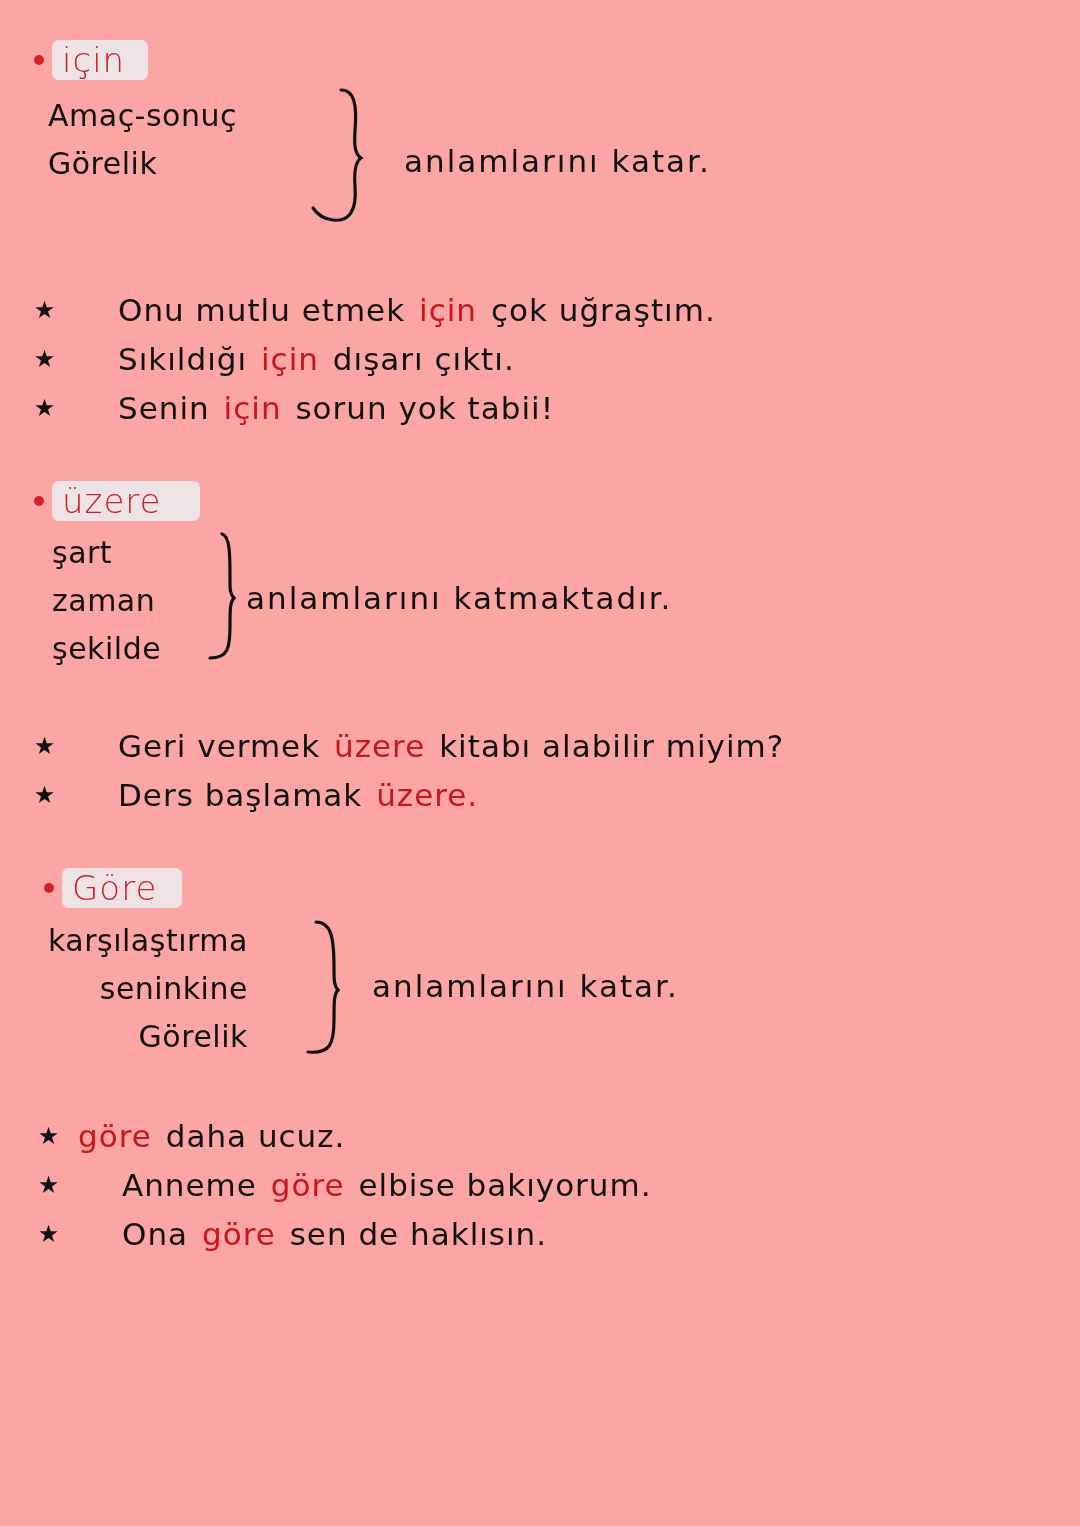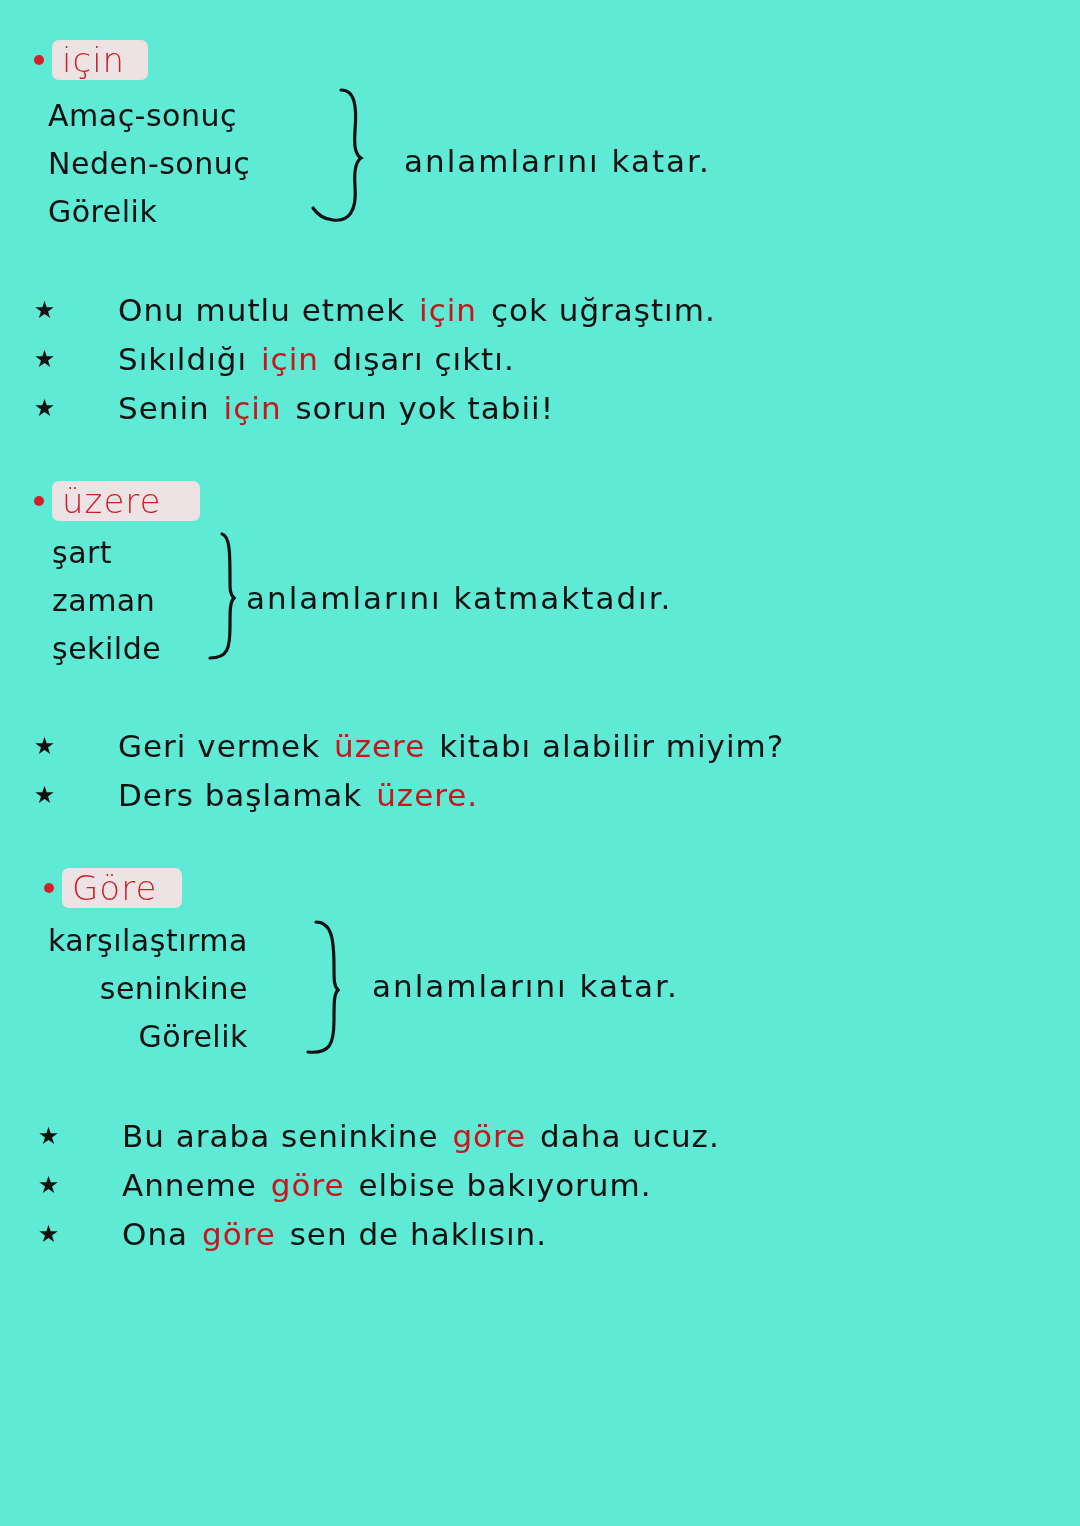--- a/index.html
+++ b/index.html
@@ -11,21 +11,21 @@
       width: 1080px;
       height: 1526px;
       position: relative;
       overflow: hidden;
       font-family: "DejaVu Sans", sans-serif;
       color: #111111;
     }
     .page {
       position: absolute;
       inset: 0;
-      background: #5eead4;
+      background: #fca5a5;
     }
     .section {
       position: absolute;
       left: 0;
       width: 1080px;
     }
     .heading-row {
       position: absolute;
       display: flex;
       align-items: center;
@@ -95,21 +95,20 @@
 
 <div class="page">
 
   <div class="section" style="top:0;">
     <div class="heading-row" style="left:34px; top:40px;">
       <span class="bullet-dot"></span>
       <span class="heading-pill" style="width:74px;">için</span>
     </div>
     <div class="meaning-list" style="left:48px; top:92px;">
       <span class="meaning-item">Amaç-sonuç</span>
-      <span class="meaning-item">Neden-sonuç</span>
       <span class="meaning-item">Görelik</span>
     </div>
     <svg class="brace" style="left:305px; top:86px;" width="70" height="140" viewBox="0 0 70 140">
       <path d="M36 4 C50 4, 52 20, 50 45 C49 60, 50 68, 56 72 C50 76, 49 86, 50 100 C52 125, 44 136, 28 134 C18 133, 12 128, 8 122" fill="none" stroke="#111" stroke-width="3.2" stroke-linecap="round"></path>
     </svg>
     <div class="brace-caption" style="left:404px; top:143px;">anlamlarını katar.</div>
 
     <div class="examples" style="left:30px; top:286px;">
       <div class="example-line">
         <span class="star">★</span>
@@ -174,21 +173,20 @@
       <span class="meaning-item" style="padding-left:8px;">Görelik</span>
     </div>
     <svg class="brace" style="left:300px; top:916px;" width="50" height="144" viewBox="0 0 50 144">
       <path d="M16 6 C32 6, 34 24, 34 52 C34 64, 34 70, 38 74 C34 78, 34 86, 34 104 C34 128, 30 138, 8 136" fill="none" stroke="#111" stroke-width="3.2" stroke-linecap="round"></path>
     </svg>
     <div class="brace-caption" style="left:372px; top:968px;">anlamlarını katar.</div>
 
     <div class="examples" style="left:34px; top:1112px;">
       <div class="example-line">
         <span class="star">★</span>
-        <span class="w">Bu araba seninkine</span>
         <span class="kw">göre</span>
         <span>daha ucuz.</span>
       </div>
       <div class="example-line">
         <span class="star">★</span>
         <span class="w">Anneme</span>
         <span class="kw">göre</span>
         <span>elbise bakıyorum.</span>
       </div>
       <div class="example-line">

